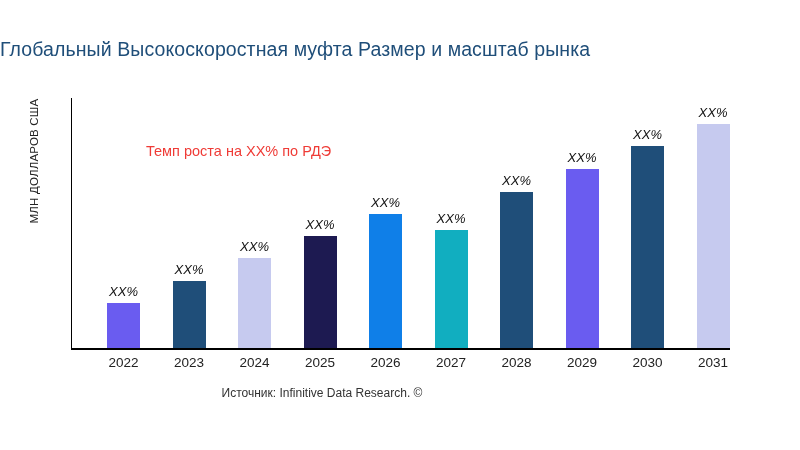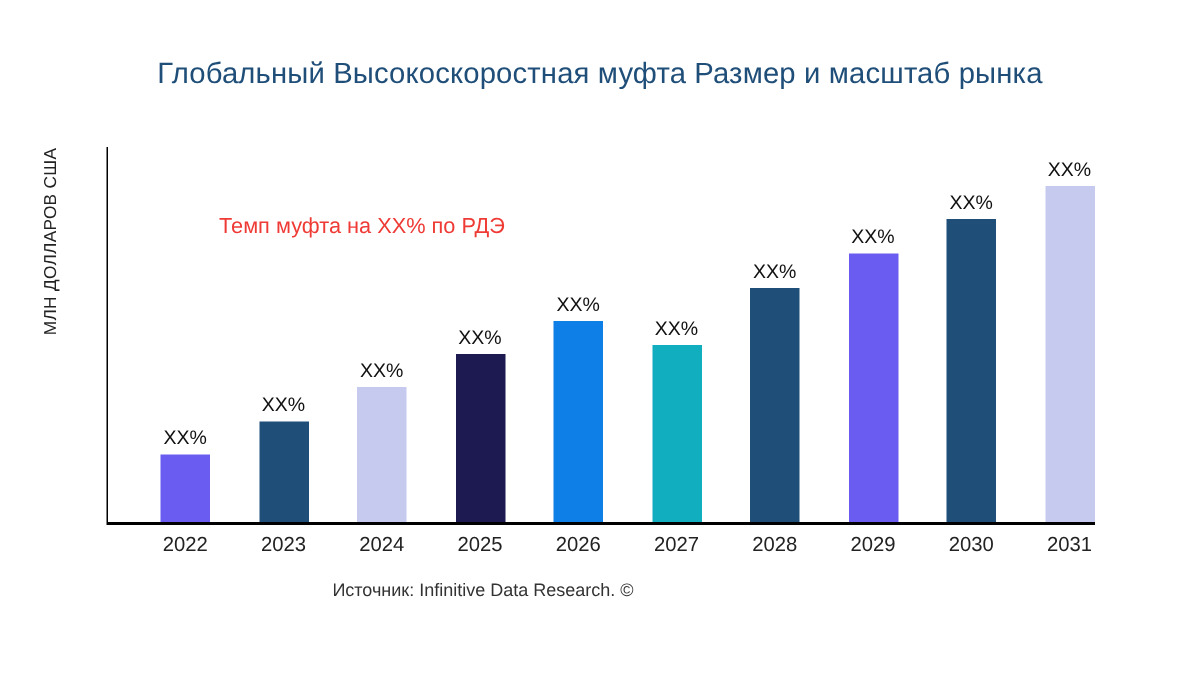--- a/index.html
+++ b/index.html
@@ -21,21 +21,21 @@
     width: 800px;
     height: 450px;
   }
 
   
   .chart-title {
     position: absolute;
     left: 0;
     top: 38px;
     width: 800px;
-    text-align: center;
+    text-align: left;
     font-size: 19.5px;
     color: #1F4E79;
     letter-spacing: 0.1px;
     white-space: nowrap;
   }
 
   
   .ylabel-wrap {
     position: absolute;
     left: 0px;
@@ -111,20 +111,21 @@
     left: 0;
     width: 33px;
   }
   .bar-value {
     position: absolute;
     left: 50%;
     transform: translateX(-50%);
     font-size: 13px;
     color: #111111;
     white-space: nowrap;
+    font-style: italic;
   }
 
   
   .xticks {
     position: absolute;
     left: 0;
     top: 355px;
     width: 800px;
     height: 22px;
   }
@@ -157,21 +158,21 @@
 
   <div class="ylabel-wrap">
     <div class="ylabel">МЛН ДОЛЛАРОВ США</div>
   </div>
 
   <div class="plot">
     <div class="axis-y-line"></div>
     <div class="axis-x-line"></div>
   </div>
 
-  <div class="growth-note">Темп муфта на XX% по РДЭ</div>
+  <div class="growth-note">Темп роста на XX% по РДЭ</div>
 
   <div class="bars-layer" id="bars-layer">
       <div class="bar-group" style="left: 107px;">
         <div class="bar-rect" style="height: 45px; background: rgb(106, 92, 240); width: 33px;"></div>
         <div class="bar-value" style="bottom: 49px;">XX%</div>
       </div>
       <div class="bar-group" style="left: 172.5px;">
         <div class="bar-rect" style="height: 67px; background: rgb(31, 78, 121); width: 33px;"></div>
         <div class="bar-value" style="bottom: 71px;">XX%</div>
       </div>

